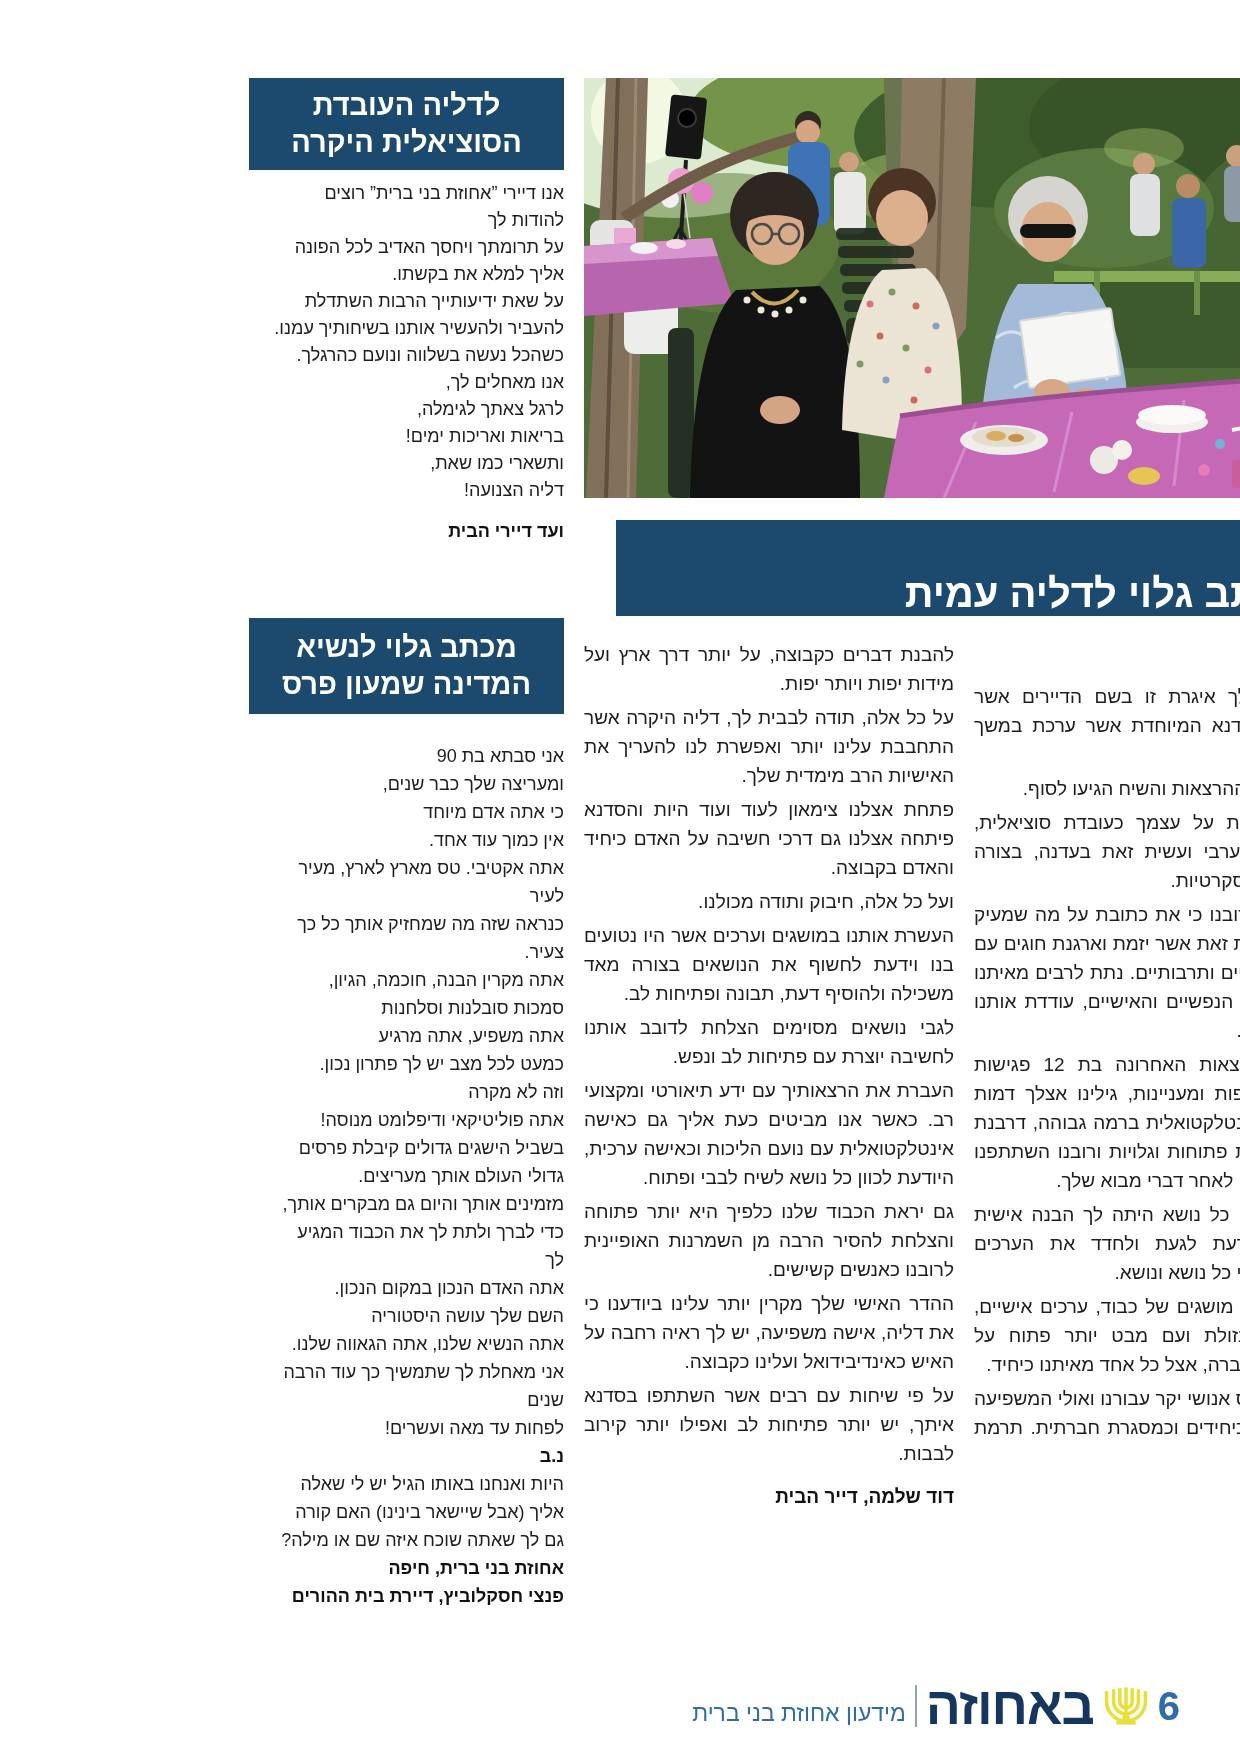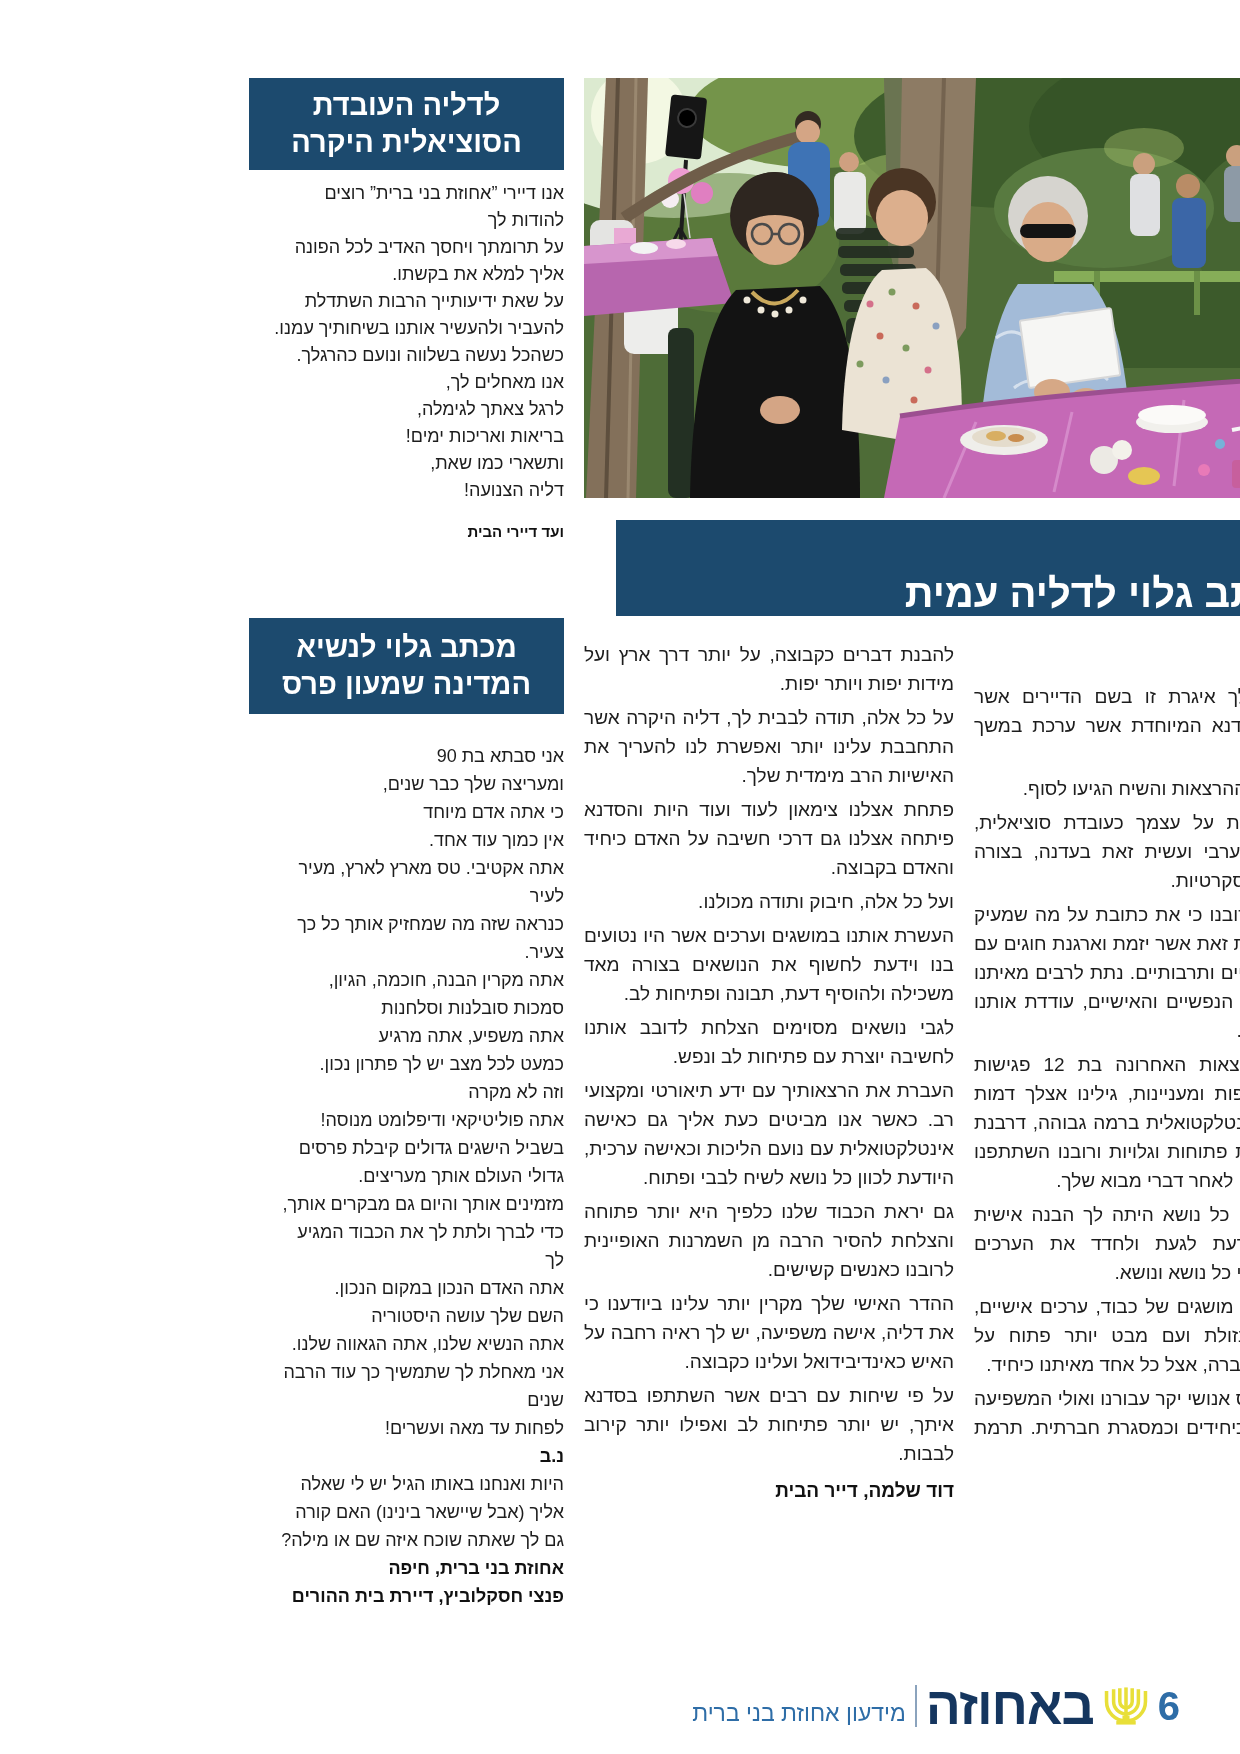--- a/index.html
+++ b/index.html
@@ -11,33 +11,33 @@
     background:var(--navy,#1c4a6e);color:#fff;font-weight:bold;text-align:center;
     display:flex;align-items:center;justify-content:center;padding:0 10px;box-sizing:border-box;
   }
   #hdr1{position:absolute;left:85px;top:78px;width:315px;height:92px;font-size:29px;line-height:37px;}
   #hdr2{position:absolute;left:85px;top:618px;width:315px;height:96px;font-size:29px;line-height:37px;}
   .poem{position:absolute;left:85px;width:315px;font-size:18px;text-align:right;}
   #poem1{top:180px;line-height:27px;}
   #poem2{top:742px;line-height:28px;}
   .poem .line{min-height:1em;}
   .sig,.bold{font-weight:bold;color:#111;}
-  #sig1{margin-top:14px;font-size:15px;}
+  #sig1{margin-top:14px;font-size:18px;}
   .photo{position:absolute;left:420px;top:78px;width:760px;height:420px;overflow:hidden;background:#4e6c37;}
   #mainbar{
     position:absolute;left:452px;top:520px;width:728px;height:96px;background:var(--navy,#1c4a6e);
     color:#fff;font-weight:bold;font-size:40px;display:flex;align-items:flex-end;
     justify-content:flex-start;padding:0 34px;box-sizing:border-box;
   }
   .letter{position:absolute;top:640px;width:370px;font-size:19px;line-height:29px;text-align:justify;}
   #col-right{left:810px;}
   #col-middle{left:420px;}
   .para{margin:0 0 5px 0;}
   .salutation{font-weight:bold;margin:0 0 13px 0;}
-  .letter .sig{margin-top:8px;}
+  .letter .sig{margin-top:14px;}
   #footer{position:absolute;right:60px;top:1680px;display:flex;align-items:center;gap:9px;direction:rtl;}
   .pagenum{color:var(--blue,#2e6da7);font-size:40px;font-weight:bold;line-height:1;}
   .logotext{color:var(--logo-navy,#15365f);font-size:52px;font-weight:bold;line-height:1;letter-spacing:-1px;}
   .footer-divider{width:2px;height:42px;background:#8ba3bd;}
   .tagline{color:var(--blue,#2e6da7);font-size:23px;line-height:1;padding-top:14px;}
   .menorah{width:46px;height:42px;display:block;}
 </style>
 </head>
 <body>
 

